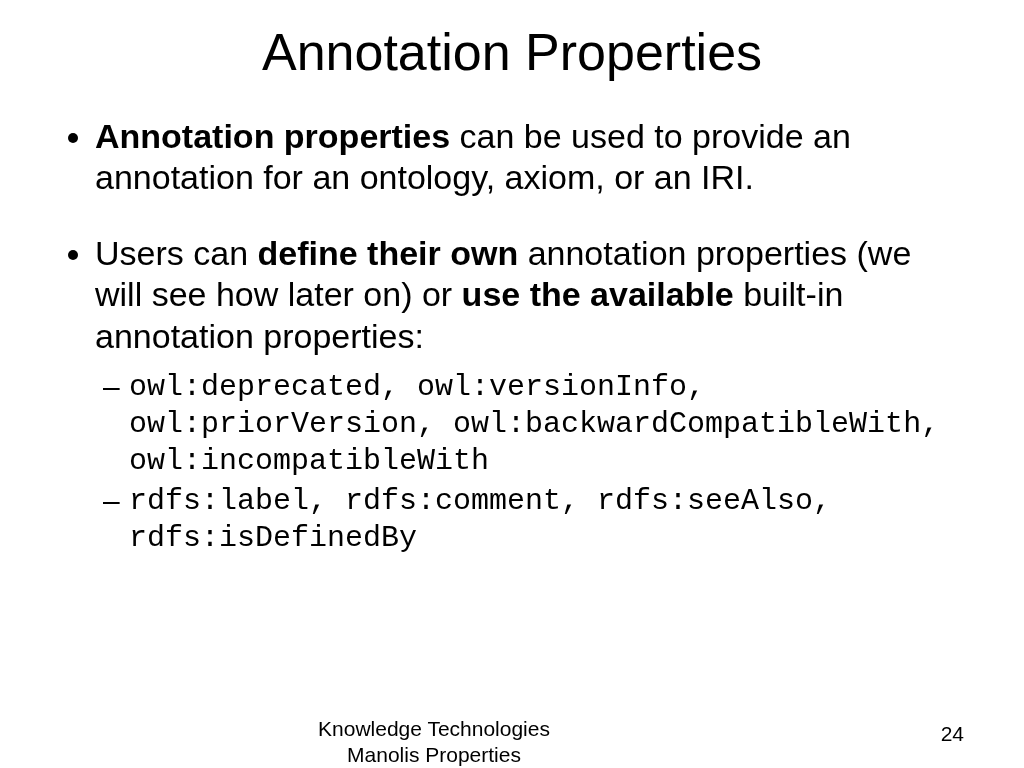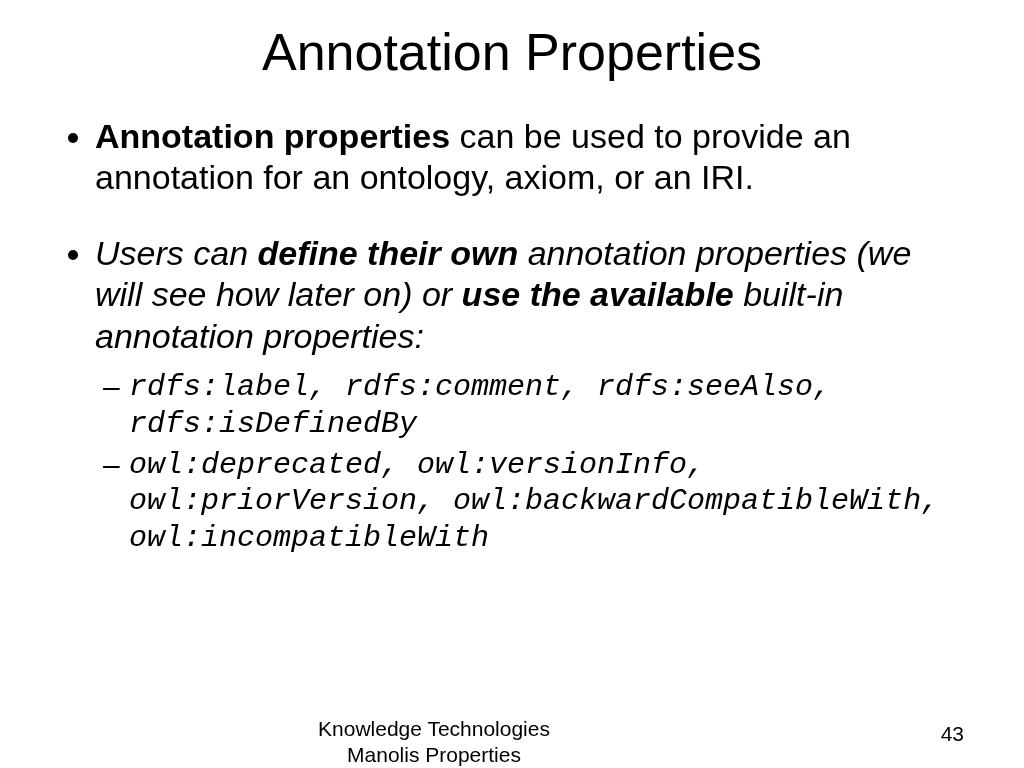--- a/index.html
+++ b/index.html
@@ -30,21 +30,20 @@
     margin: 0 70px 0 95px;
     padding: 0;
   }
   ul.top > li {
     font-size: 34px;
     line-height: 1.22;
     margin-bottom: 34px;
   }
   ul.top > li:last-child {
     margin-bottom: 12px;
-    font-style: italic;
   }
   ul.sub {
     list-style: none;
     margin: 12px 0 0 0;
     padding: 0 0 0 34px;
   }
   ul.sub > li {
     font-size: 30px;
     line-height: 1.22;
     font-family: "Courier New", Courier, monospace;
@@ -82,26 +81,26 @@
 
   <div class="title">Annotation Properties</div>
 
   <ul class="top">
     <li>
       <span id="b0"><span class="b">Annotation properties</span><span> can be used to provide an annotation for an ontology, axiom, or an IRI.</span></span>
     </li>
     <li>
       <span id="b1"><span>Users can </span><span class="b">define their own</span><span> annotation properties (we will see how later on) or </span><span class="b">use the available</span><span> built-in annotation properties:</span></span>
       <ul class="sub">
+        <li>owl:deprecated, owl:versionInfo, owl:priorVersion, owl:backwardCompatibleWith, owl:incompatibleWith</li>
         <li>rdfs:label, rdfs:comment, rdfs:seeAlso, rdfs:isDefinedBy</li>
-        <li>owl:deprecated, owl:versionInfo, owl:priorVersion, owl:backwardCompatibleWith, owl:incompatibleWith</li>
       </ul>
     </li>
   </ul>
 
   <div class="footer">
     <div class="line">Knowledge Technologies</div>
     <div class="line">Manolis Properties</div>
   </div>
 
-  <div class="pagenum">43</div>
+  <div class="pagenum">24</div>
 
 </div>
 
 </body></html>

